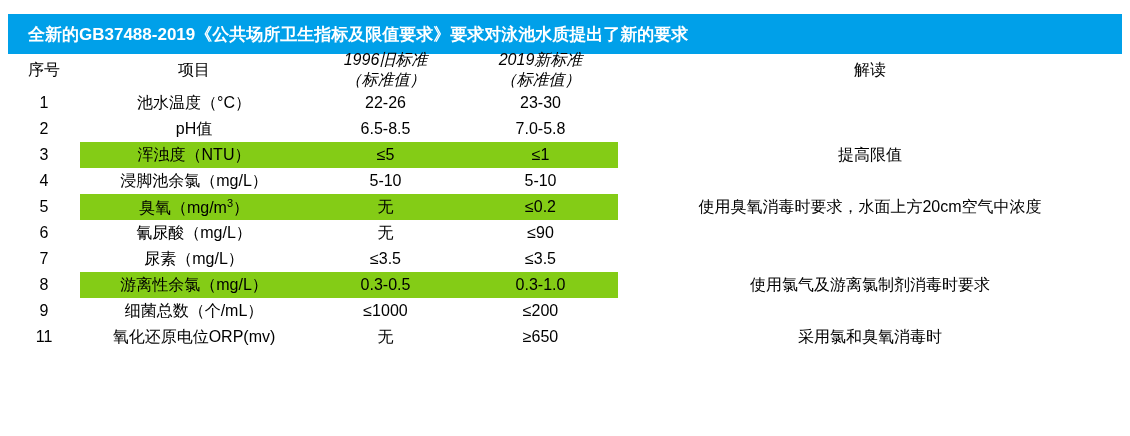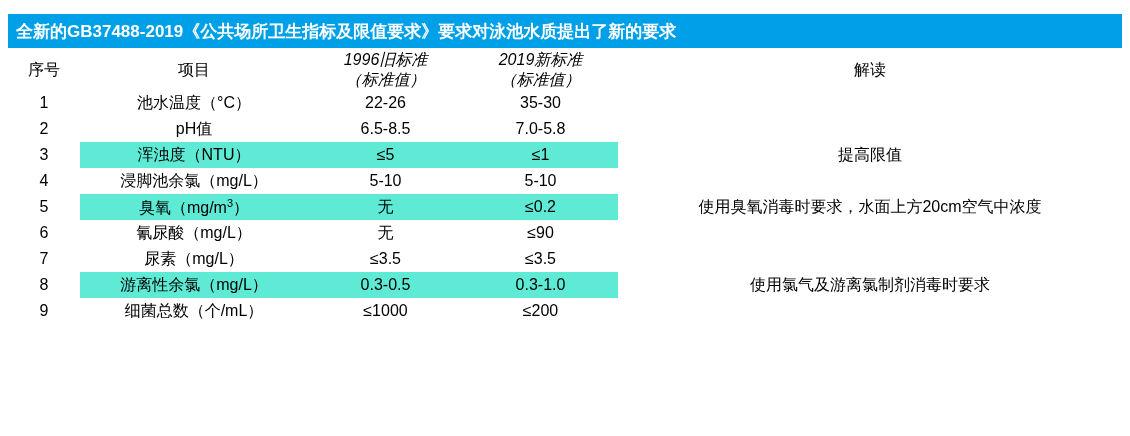--- a/index.html
+++ b/index.html
@@ -17,26 +17,26 @@
     position: relative;
     width: 1130px;
     height: 436px;
     background: #ffffff;
   }
   .title-bar {
     position: absolute;
     left: 8px;
     top: 14px;
     width: 1114px;
-    height: 34px;
+    height: 40px;
     background: #00A0E9;
     display: flex;
     align-items: center;
     box-sizing: border-box;
-    padding-left: 8px;
+    padding-left: 20px;
   }
   .title-text {
     color: #ffffff;
     font-size: 17px;
     font-weight: bold;
     letter-spacing: 0px;
     white-space: nowrap;
   }
   table.sheet {
     position: absolute;
@@ -74,21 +74,21 @@
     font-style: italic;
   }
   .vline {
     border-left: 1px solid #000000;
   }
   .hline-top {
     border-top: 1px solid #000000;
   }
   
   .hl {
-    background: #5eead4;
+    background: #84cc16;
     color: #ffffff;
     font-weight: bold;
   }
   .item-cell {
     text-align: center;
     margin-top: 36px;
   }
   .note-cell {
     text-align: left;
     padding-left: 10px;
@@ -130,21 +130,21 @@
         </td>
         <td class="vline">解读</td>
       </tr>
     </thead>
     <tbody>
 
       <tr>
         <td class="hline-top">1</td>
         <td class="vline hline-top item-cell">池水温度（°C）</td>
         <td class="vline hline-top">22-26</td>
-        <td class="vline hline-top">35-30</td>
+        <td class="vline hline-top">23-30</td>
         <td class="vline hline-top note-cell"></td>
       </tr>
 
       <tr>
         <td>2</td>
         <td class="vline item-cell">pH值</td>
         <td class="vline">6.5-8.5</td>
         <td class="vline">7.0-5.8</td>
         <td class="vline note-cell"></td>
       </tr>
@@ -199,18 +199,25 @@
 
       <tr>
         <td>9</td>
         <td class="vline item-cell">细菌总数（个/mL）</td>
         <td class="vline">≤1000</td>
         <td class="vline">≤200</td>
         <td class="vline note-cell"></td>
       </tr>
 
 
+      <tr>
+        <td>11</td>
+        <td class="vline item-cell">氧化还原电位ORP(mv)</td>
+        <td class="vline">无</td>
+        <td class="vline">≥650</td>
+        <td class="vline note-cell">采用氯和臭氧消毒时</td>
+      </tr>
 
 
     </tbody>
   </table>
 
 </div>
 
 </body></html>

